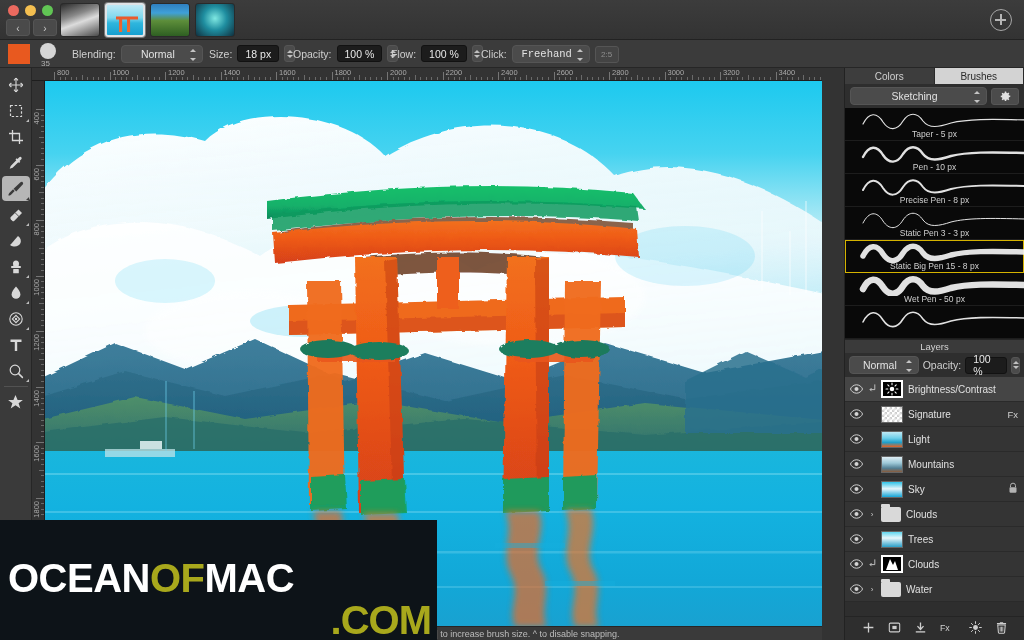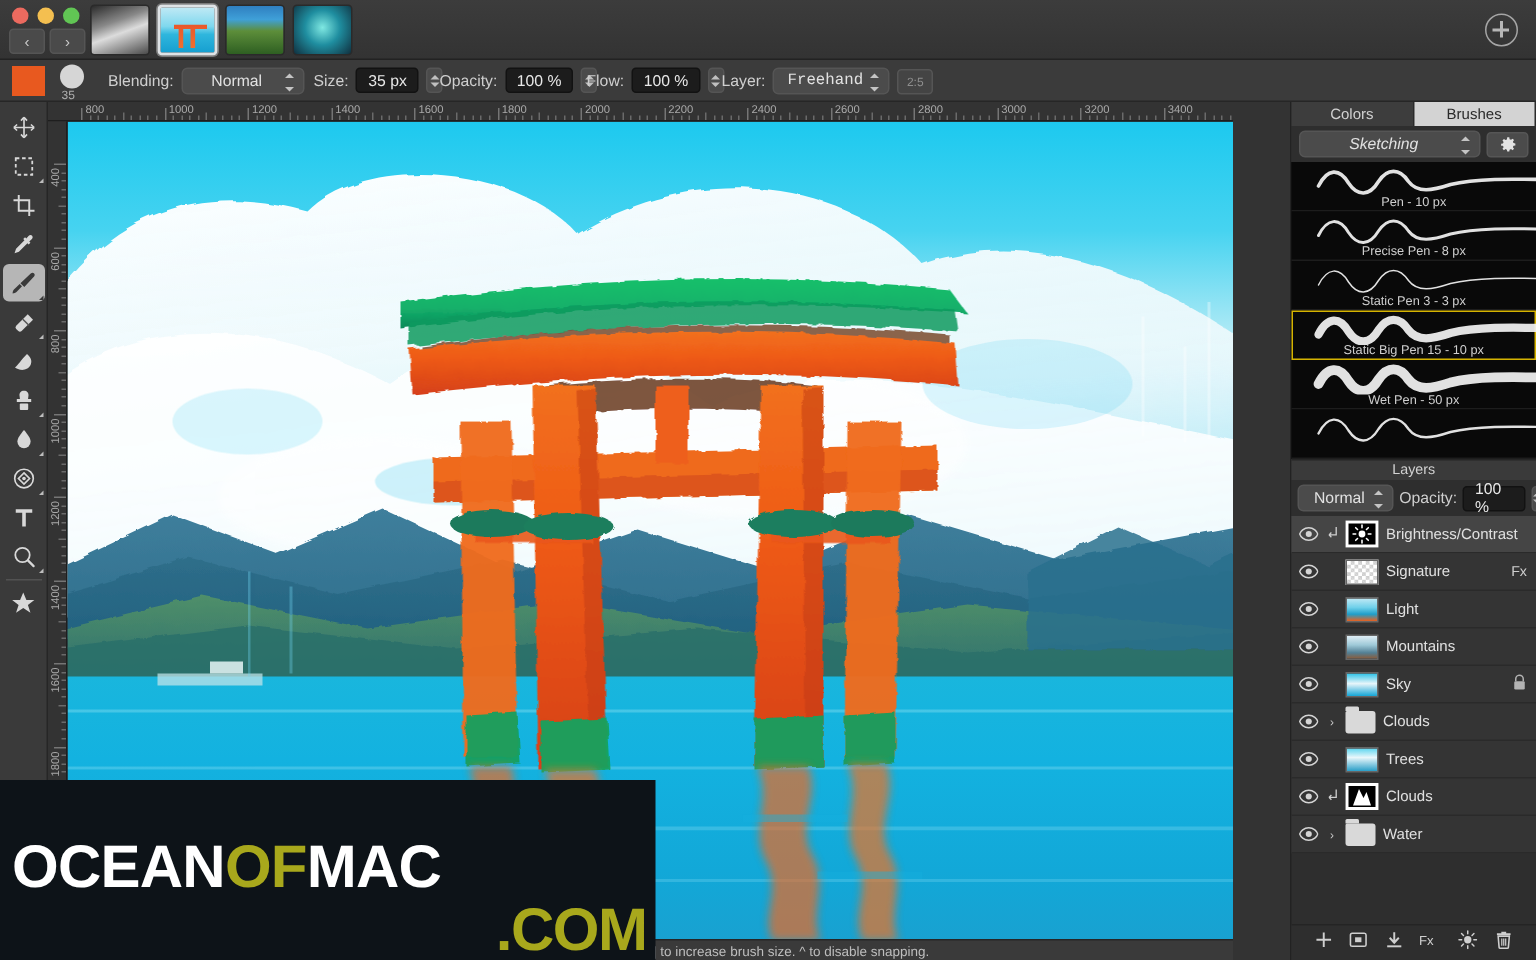--- a/index.html
+++ b/index.html
@@ -125,21 +125,21 @@
     writing-mode: vertical-rl; transform: rotate(180deg); }
 
   .canvaswrap {
     position: absolute; left: 45px; top: 81px; width: 777px; bottom: 14px;
     overflow: hidden; background: #1b1b1b;
   }
   .art { position: absolute; inset: 0; }
 
   
   .right {
-    position: absolute; right: 0; top: 68px; width: 164px; bottom: 0;
+    position: absolute; right: 0; top: 68px; width: 180px; bottom: 0;
     background: #2e2e2e; border-left: 1px solid #222;
   }
   .segbar { display: flex; height: 16px; }
   .seg {
     flex: 1; font-size: 10px; color: #d0d0d0; display: flex;
     align-items: center; justify-content: center; background: #3d3d3d;
     border-right: 1px solid #2a2a2a;
   }
   .seg.on { background: #d3d3d3; color: #2a2a2a; }
   .brushheadrow { display: flex; align-items: center; gap: 4px; padding: 3px 5px; background: #2e2e2e; }
@@ -261,21 +261,21 @@
         <span>Normal</span>
         <span class="chev">
             <i></i>
             <i></i>
           </span>
       </div>
     </div>
 
     <div style="position:absolute;left:209px;top:5px;display:flex;align-items:center;gap:5px;">
       <span class="lbl">Size:</span>
-      <div class="numfield">35 px</div>
+      <div class="numfield">18 px</div>
       <div class="stepper">
           <i></i>
           <i></i>
         </div>
     </div>
 
     <div style="position:absolute;left:293px;top:5px;display:flex;align-items:center;gap:5px;">
       <span class="lbl">Opacity:</span>
       <div class="numfield">100 %</div>
       <div class="stepper">
@@ -287,21 +287,21 @@
     <div style="position:absolute;left:391px;top:5px;display:flex;align-items:center;gap:5px;">
       <span class="lbl">Flow:</span>
       <div class="numfield">100 %</div>
       <div class="stepper">
           <i></i>
           <i></i>
         </div>
     </div>
 
     <div style="position:absolute;left:481px;top:5px;display:flex;align-items:center;gap:5px;">
-      <span class="lbl">Layer:</span>
+      <span class="lbl">Click:</span>
       <div class="popup" style="width:78px;font-family:Liberation Mono, monospace;">
         <span>Freehand</span>
         <span class="chev">
             <i></i>
             <i></i>
           </span>
       </div>
       <div class="smoothbtn">2:5</div>
     </div>
   </div>
@@ -811,59 +811,65 @@
   </div>
 
   <div class="right">
 
     <div class="segbar">
       <div class="seg">Colors</div>
       <div class="seg on">Brushes</div>
     </div>
 
     <div class="brushheadrow">
-      <div class="popup" style="flex:1;font-style:italic;">
+      <div class="popup" style="flex:1;">
         <span>Sketching</span>
         <span class="chev">
             <i></i>
             <i></i>
           </span>
       </div>
       <div class="gearbtn">
         <svg width="11" height="11" viewBox="0 0 16 16">
           <path d="M8 5.2A2.8 2.8 0 1 0 8 10.8 2.8 2.8 0 0 0 8 5.2zm0 1.6a1.2 1.2 0 1 1 0 2.4 1.2 1.2 0 0 1 0-2.4z" fill="#e2e2e2"></path>
           <path d="M7 .8h2l.3 1.8 1.4.6 1.5-1.1 1.4 1.4-1.1 1.5.6 1.4 1.8.3v2l-1.8.3-.6 1.4 1.1 1.5-1.4 1.4-1.5-1.1-1.4.6-.3 1.8H7l-.3-1.8-1.4-.6-1.5 1.1-1.4-1.4 1.1-1.5-.6-1.4L1.1 9V7l1.8-.3.6-1.4-1.1-1.5L3.8 2.4l1.5 1.1 1.4-.6z" fill="#e2e2e2"></path>
         </svg>
       </div>
     </div>
 
     <div class="brushlist" id="brushlist">
         <div class="brushitem">
           <svg width="172" height="22" viewBox="0 0 172 22">
+            <path d="M4 15 C10 3 18 3 24 13 C30 22 38 22 44 12 C50 3 58 3 64 12 C70 20 80 18 92 14 C108 10 130 10 166 11" fill="none" stroke="#f2f2f2" stroke-width="1.2" stroke-linecap="round" opacity="0.93"></path>
+          </svg>
+          <div class="brushname">Taper - 5 px</div>
+        </div>
+        <div class="brushitem">
+          <svg width="172" height="22" viewBox="0 0 172 22">
             <path d="M4 15 C10 3 18 3 24 13 C30 22 38 22 44 12 C50 3 58 3 64 12 C70 20 80 18 92 14 C108 10 130 10 166 11" fill="none" stroke="#f2f2f2" stroke-width="2.4" stroke-linecap="round" opacity="0.93"></path>
           </svg>
           <div class="brushname">Pen - 10 px</div>
         </div>
         <div class="brushitem">
           <svg width="172" height="22" viewBox="0 0 172 22">
             <path d="M4 15 C10 3 18 3 24 13 C30 22 38 22 44 12 C50 3 58 3 64 12 C70 20 80 18 92 14 C108 10 130 10 166 11" fill="none" stroke="#f2f2f2" stroke-width="2" stroke-linecap="round" opacity="0.93"></path>
           </svg>
           <div class="brushname">Precise Pen - 8 px</div>
         </div>
         <div class="brushitem">
           <svg width="172" height="22" viewBox="0 0 172 22">
             <path d="M4 15 C10 3 18 3 24 13 C30 22 38 22 44 12 C50 3 58 3 64 12 C70 20 80 18 92 14 C108 10 130 10 166 11" fill="none" stroke="#f2f2f2" stroke-width="1" stroke-linecap="round" opacity="0.93"></path>
           </svg>
           <div class="brushname">Static Pen 3 - 3 px</div>
         </div>
         <div class="brushitem sel">
           <svg width="172" height="22" viewBox="0 0 172 22">
             <path d="M4 15 C10 3 18 3 24 13 C30 22 38 22 44 12 C50 3 58 3 64 12 C70 20 80 18 92 14 C108 10 130 10 166 11" fill="none" stroke="#f2f2f2" stroke-width="5.5" stroke-linecap="round" opacity="0.93"></path>
           </svg>
-          <div class="brushname">Static Big Pen 15 - 10 px</div>
+          <div class="brushname">Static Big Pen 15 - 8 px</div>
         </div>
         <div class="brushitem">
           <svg width="172" height="22" viewBox="0 0 172 22">
             <path d="M4 15 C10 3 18 3 24 13 C30 22 38 22 44 12 C50 3 58 3 64 12 C70 20 80 18 92 14 C108 10 130 10 166 11" fill="none" stroke="#f2f2f2" stroke-width="6.5" stroke-linecap="round" opacity="0.93"></path>
           </svg>
           <div class="brushname">Wet Pen - 50 px</div>
         </div>
         <div class="brushitem">
           <svg width="172" height="22" viewBox="0 0 172 22">
             <path d="M4 15 C10 3 18 3 24 13 C30 22 38 22 44 12 C50 3 58 3 64 12 C70 20 80 18 92 14 C108 10 130 10 166 11" fill="none" stroke="#f2f2f2" stroke-width="1.6" stroke-linecap="round" opacity="0.93"></path>

